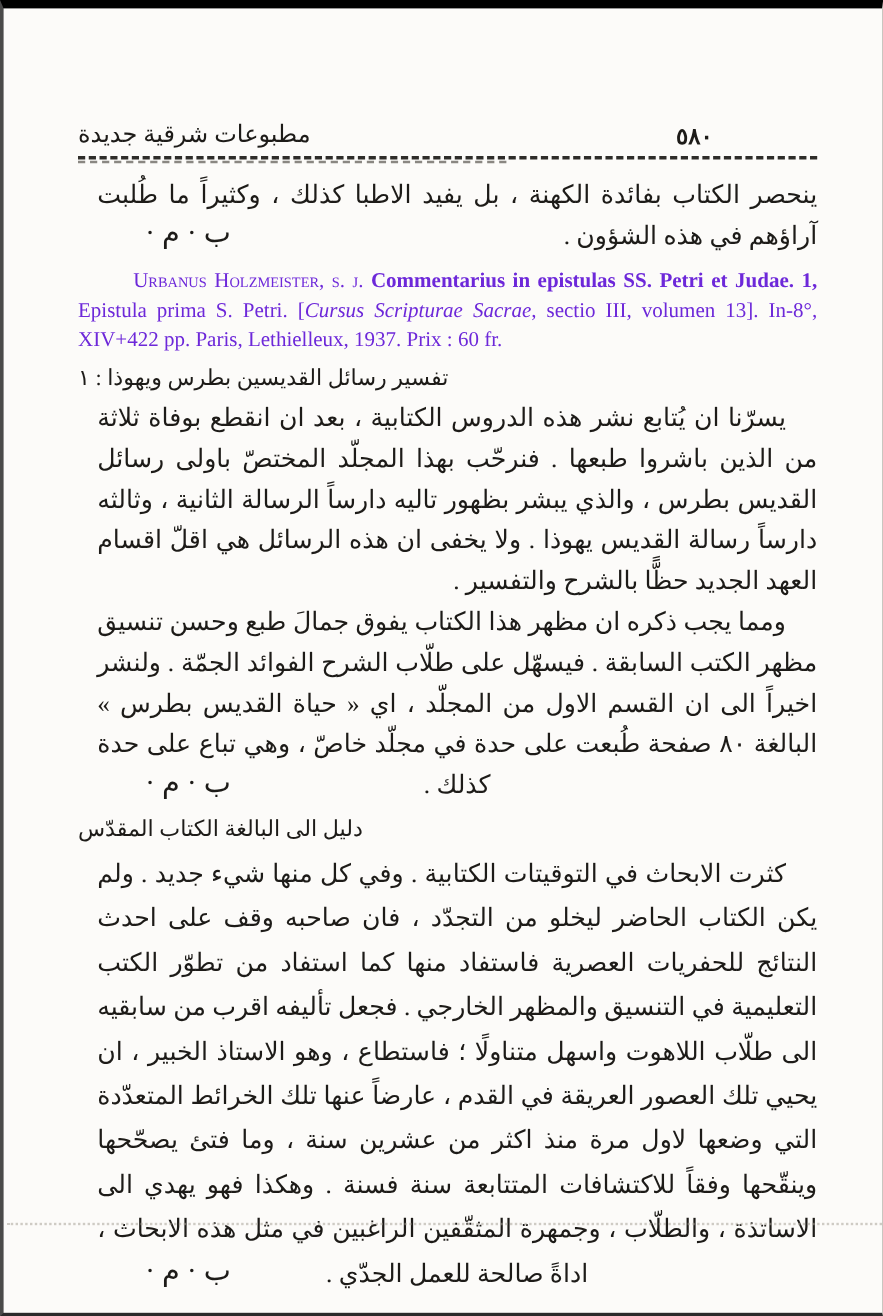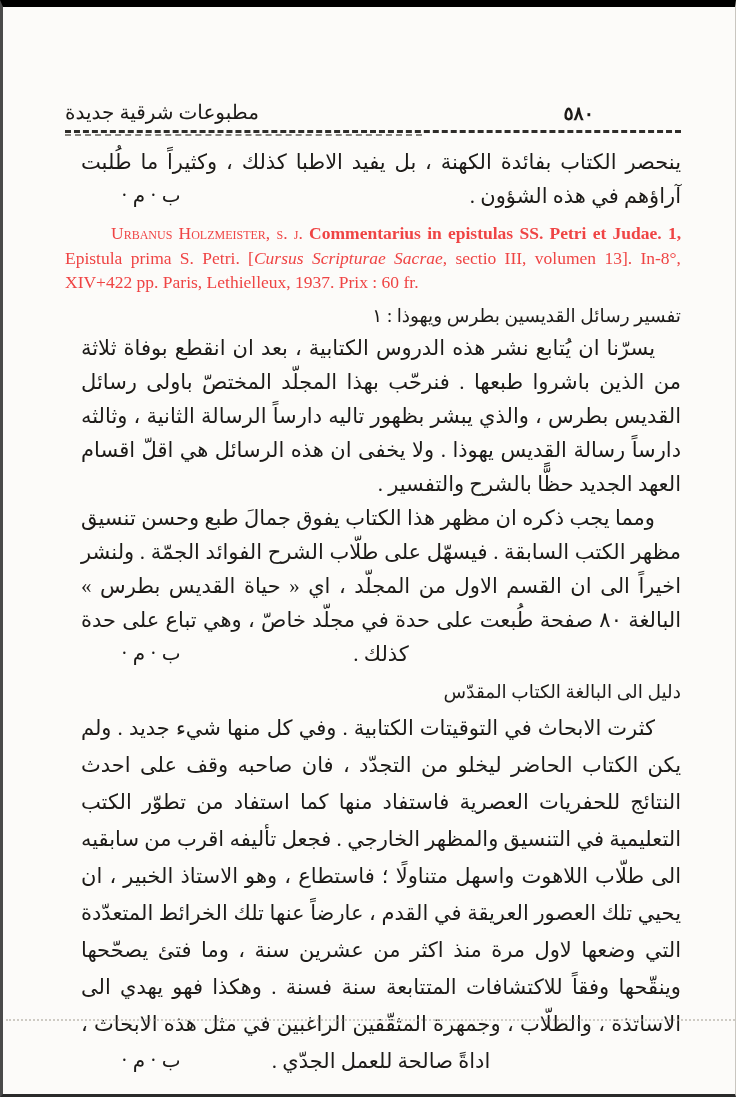--- a/index.html
+++ b/index.html
@@ -45,42 +45,42 @@
     font-family: "Liberation Serif", "DejaVu Sans", serif;
   }
   .para { line-height: 34px; text-indent: 26px; margin-left: 16px; }
   .intro { margin-top: 9px; text-indent: 0; }
   .rel { position: relative; }
   .lastc { text-align-last: center; }
   .big { line-height: 37px; margin-top: 5px; }
 
   .sig {
     position: absolute; left: 40px; bottom: 1px;
-    text-indent: 0; font-size: 20px; letter-spacing: 2px; white-space: nowrap;
+    text-indent: 0; font-size: 24px; letter-spacing: 2px; white-space: nowrap;
   }
 
   .heading {
     direction: rtl;
     margin: 9px 0 2px 0;
     font-weight: normal;
     font-size: 18.5px;
     line-height: 25px;
-    text-align: right;
+    text-align: left;
     text-indent: 0;
   }
 
   
   .entry {
     direction: ltr;
     margin-top: 8px;
     font-size: 17.5px;
     line-height: 24.5px;
     text-align: justify;
     text-indent: 46px;
-    color: #ef4444;
+    color: #6d28d9;
   }
   .sc { font-variant: small-caps; }
   .b  { font-weight: bold; }
   .i  { font-style: italic; }
 
   
   .artifact {
     position: absolute; left: 3px; right: 0; top: 1012px;
     border-top: 2px dotted #aaa49a; opacity: .55;
   }

